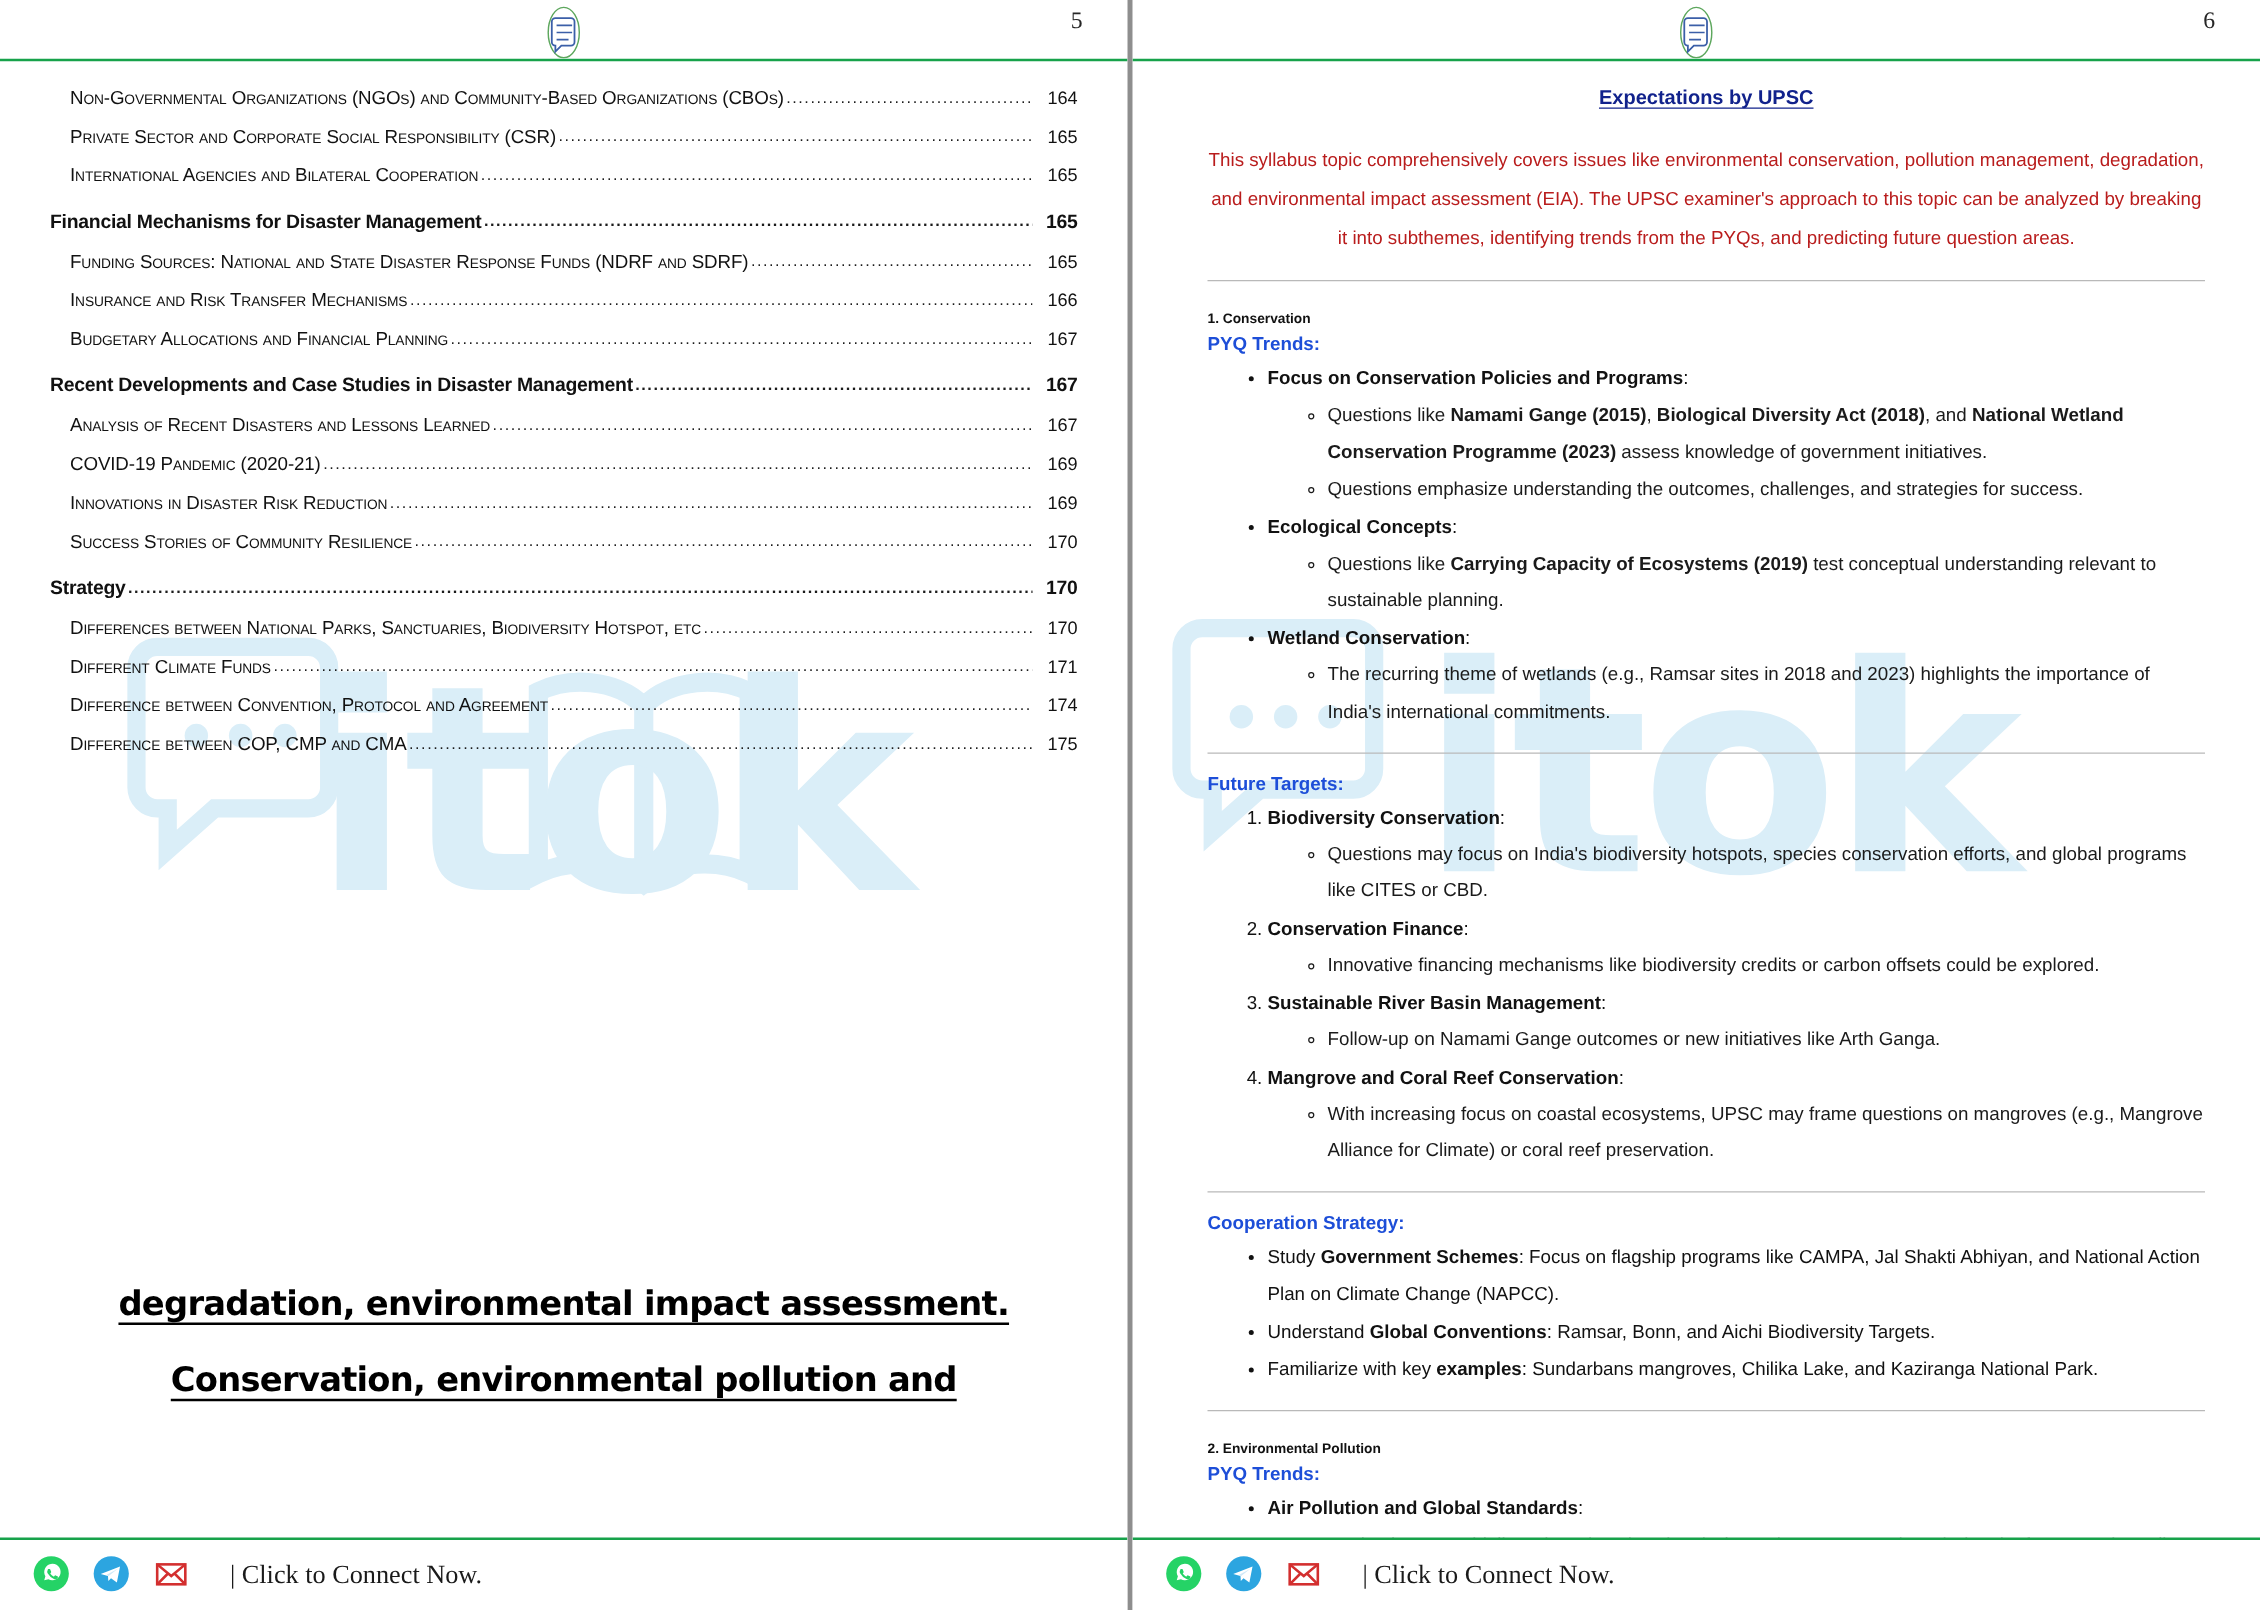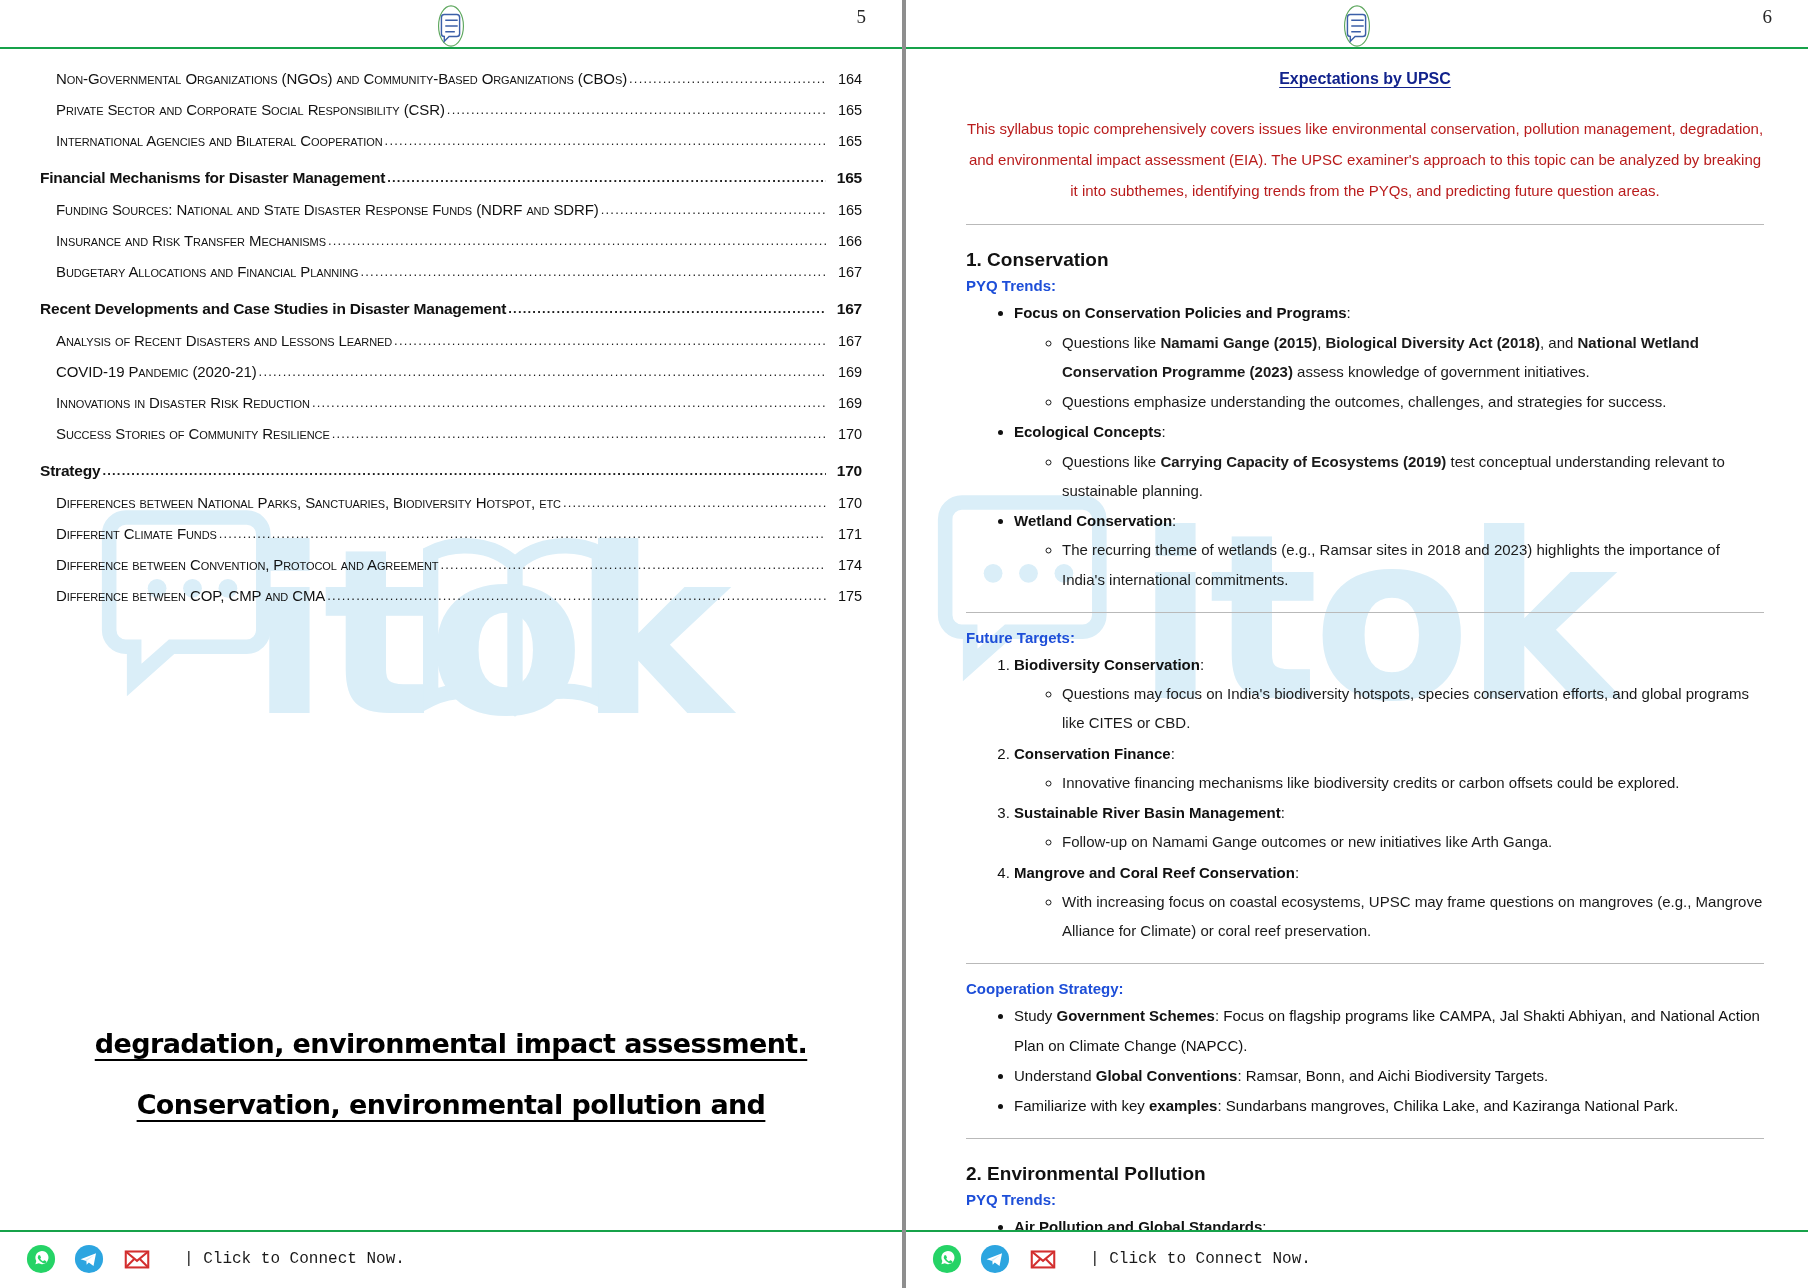--- a/index.html
+++ b/index.html
@@ -114,21 +114,21 @@
   }
   .para {
     font-size: 15px; color: #b91c1c; line-height: 2.05;
     text-align: center; margin-bottom: 6px;
   }
   .hr {
     border: none; border-top: 1.5px solid #b9b9b9;
     margin: 18px 0 16px 0;
   }
   .sec-h {
-    font-size: 19px; font-weight: 700; color: #111;
+    font-size: 11px; font-weight: 700; color: #111;
     margin-bottom: 6px;
     margin-top: 24px;
   }
   .sec-sub {
     font-size: 15px; font-weight: 700; color: #1d4ed8;
     margin-bottom: 4px;
   }
   ul.lv1, ol.lv1 { margin: 0 0 0 30px; padding-left: 18px; }
   ul.lv1 > li, ol.lv1 > li {
     font-size: 15px; color: #111; line-height: 1.95;
@@ -151,22 +151,22 @@
   }
   .footer-rule {
     position: absolute; left: 0; right: 0; top: 0;
     height: 2px; background: #17a24a;
   }
   .footer-inner {
     display: flex; align-items: center; height: 58px;
     padding-left: 26px; gap: 18px;
   }
   .footer-txt {
-    font-family: Liberation Mono, monospace;
-    font-size: 16px; color: #1a1a1a; margin-left: 14px;
+    font-family: Liberation Serif, serif;
+    font-size: 21px; color: #1a1a1a; margin-left: 14px;
   }
   .ico { width: 30px; height: 30px; display:block; }
 </style>
 </head>
 <body>
 
 <div class="spread">
 
   <div class="page page-left">
 

